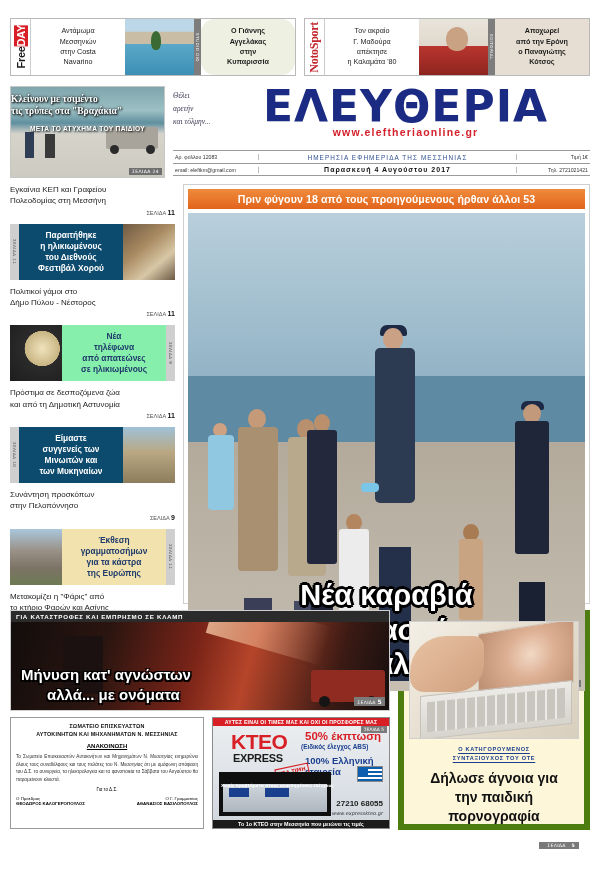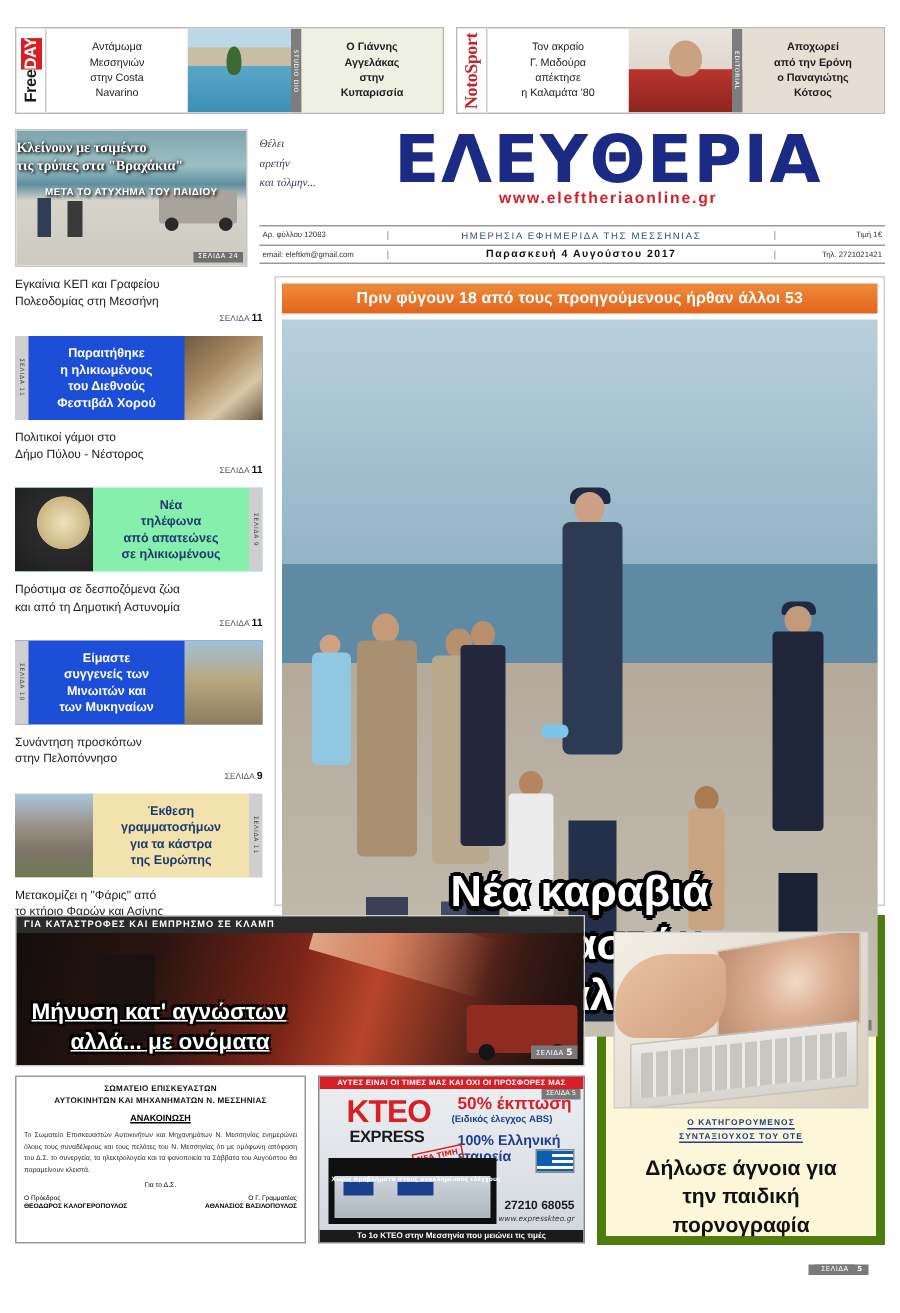--- a/index.html
+++ b/index.html
@@ -29,21 +29,21 @@
   }
   .brandstrip.freeday span { color: #1a1a1a; }
   .brandstrip.freeday .hl { background: #d81f26; color: #fff; padding: 0 1px; }
   .brandstrip.notosport span { color: #c1272d; font-family: "Liberation Serif", serif; font-size: 12px;}
   .adtext {
     flex: 1; display: flex; flex-direction: column; align-items: center; justify-content: center;
     font-size: 7.2px; line-height: 1.45; text-align: center; color: #1d1d1d;
     padding: 2px 3px; font-family: "Liberation Sans", sans-serif;
   }
   .adtext.bold { font-weight: bold; }
-  .adtext.shade1 { background: #eef0e2; }
+  .adtext.shade1 { background: #eef0e2; border-radius: 14px; }
   .adtext.shade2 { background: #e6ded2; }
   .adphoto { width: 76px; flex: 0 0 76px; position: relative; overflow: hidden; }
   .adphoto .vtag {
     position: absolute; right: 0; top: 0; bottom: 0; width: 7px;
     background: #7d7d7d; color: #fff; font-size: 4px;
     writing-mode: vertical-rl; text-align: center; letter-spacing: 0.5px;
     display: flex; align-items: center; justify-content: center;
   }
   .ph-resort {
     width:100%; height:100%;
@@ -124,21 +124,21 @@
   
   .body { display:flex; margin-top:6px; height:420px; gap:8px; }
   .leftcol { width:165px; flex:0 0 165px; }
   .rightcol { flex:1; border:1px solid #cfcfcf; padding:4px; position:relative; }
 
   .teaser { font-size:8px; line-height:1.42; color:#1b1b1b; font-family:"Liberation Sans", sans-serif; }
   .teaser .ref { display:block; text-align:right; font-size:5.6px; color:#555; margin-top:1px; }
   .teaser .ref b { color:#111; font-size:7px; }
 
   .box { display:flex; height:56px; margin:6px 0; overflow:hidden; position:relative; }
-  .box.green { background:#1d4ed8; }
+  .box.green { background:#0c4a6e; }
   .box.yellow { background:#86efac; }
   .box.cream { background:#f2e3ae; }
   .box .vtab {
     width:9px; flex:0 0 9px; background:#cfcfcf; color:#444; font-size:4px;
     writing-mode:vertical-rl; display:flex; align-items:center; justify-content:center; letter-spacing:0.5px;
   }
   .box .btext {
     flex:1; display:flex; align-items:center; justify-content:center; text-align:center;
     font-weight:bold; font-size:8.4px; line-height:1.3; padding:2px 4px;
     font-family:"Liberation Sans", sans-serif;
@@ -222,21 +222,20 @@
     background: linear-gradient(105deg,#120d0c 0%,#2b1510 25%,#7a2418 48%,#b6452a 62%,#3b1a14 85%,#140f0e 100%); }
   .firephoto .truckf{position:absolute;right:4px;bottom:8px;width:74px;height:32px;background:#8f2b20;border-radius:3px;}
   .firephoto .truckf:after{content:"";position:absolute;left:8px;bottom:-5px;width:11px;height:11px;border-radius:50%;background:#151515;}
   .firephoto .truckf:before{content:"";position:absolute;right:8px;bottom:-5px;width:11px;height:11px;border-radius:50%;background:#151515;}
   .firephoto .door{position:absolute;left:52px;top:14px;width:40px;height:58px;background:#1a1110;}
   .firephoto .beam{position:absolute;right:60px;top:-12px;width:120px;height:40px;background:linear-gradient(90deg,rgba(255,210,170,0.75),rgba(255,160,110,0));transform:rotate(16deg);}
   .fire-head {
     position:absolute; left:10px; bottom:6px; color:#fff; font-weight:bold;
     font-family:"Liberation Sans", sans-serif; font-size:15px; line-height:1.3;
     text-shadow: 1.5px 1.5px 0 #000, -1.5px 1.5px 0 #000, 1.5px -1.5px 0 #000, -1.5px -1.5px 0 #000;
-    text-decoration: underline;
   }
   .fire-head .l2 { padding-left:26px; }
   .pagetag {
     position:absolute; right:4px; bottom:4px; background:#7a7a7a; color:#fff;
     font-size:4.6px; padding:1px 3px; letter-spacing:0.3px;
   }
   .pagetag b{ color:#fff; font-size:6px; }
 
   .lower-two { display:flex; gap:8px; margin-top:6px; height:112px; }
   .announce { flex:1; border:1px solid #9a9a9a; padding:4px 5px; font-family:"Liberation Sans", sans-serif; }

